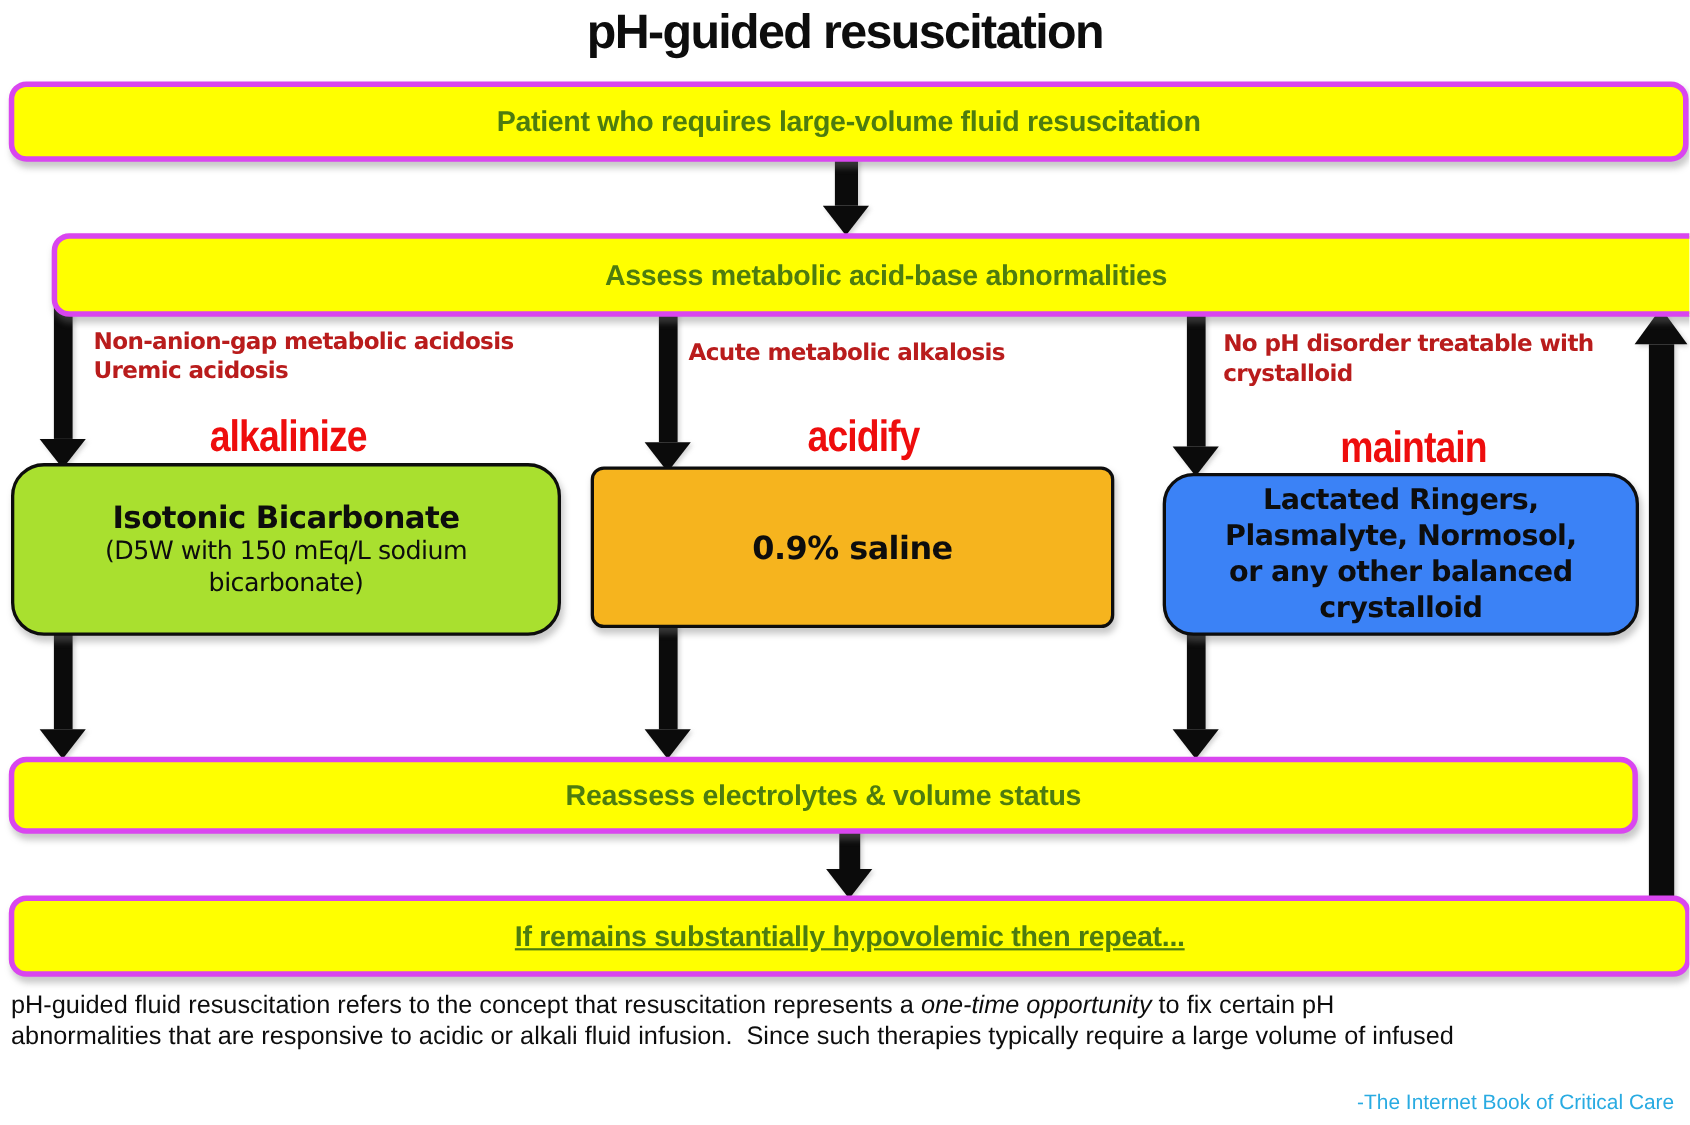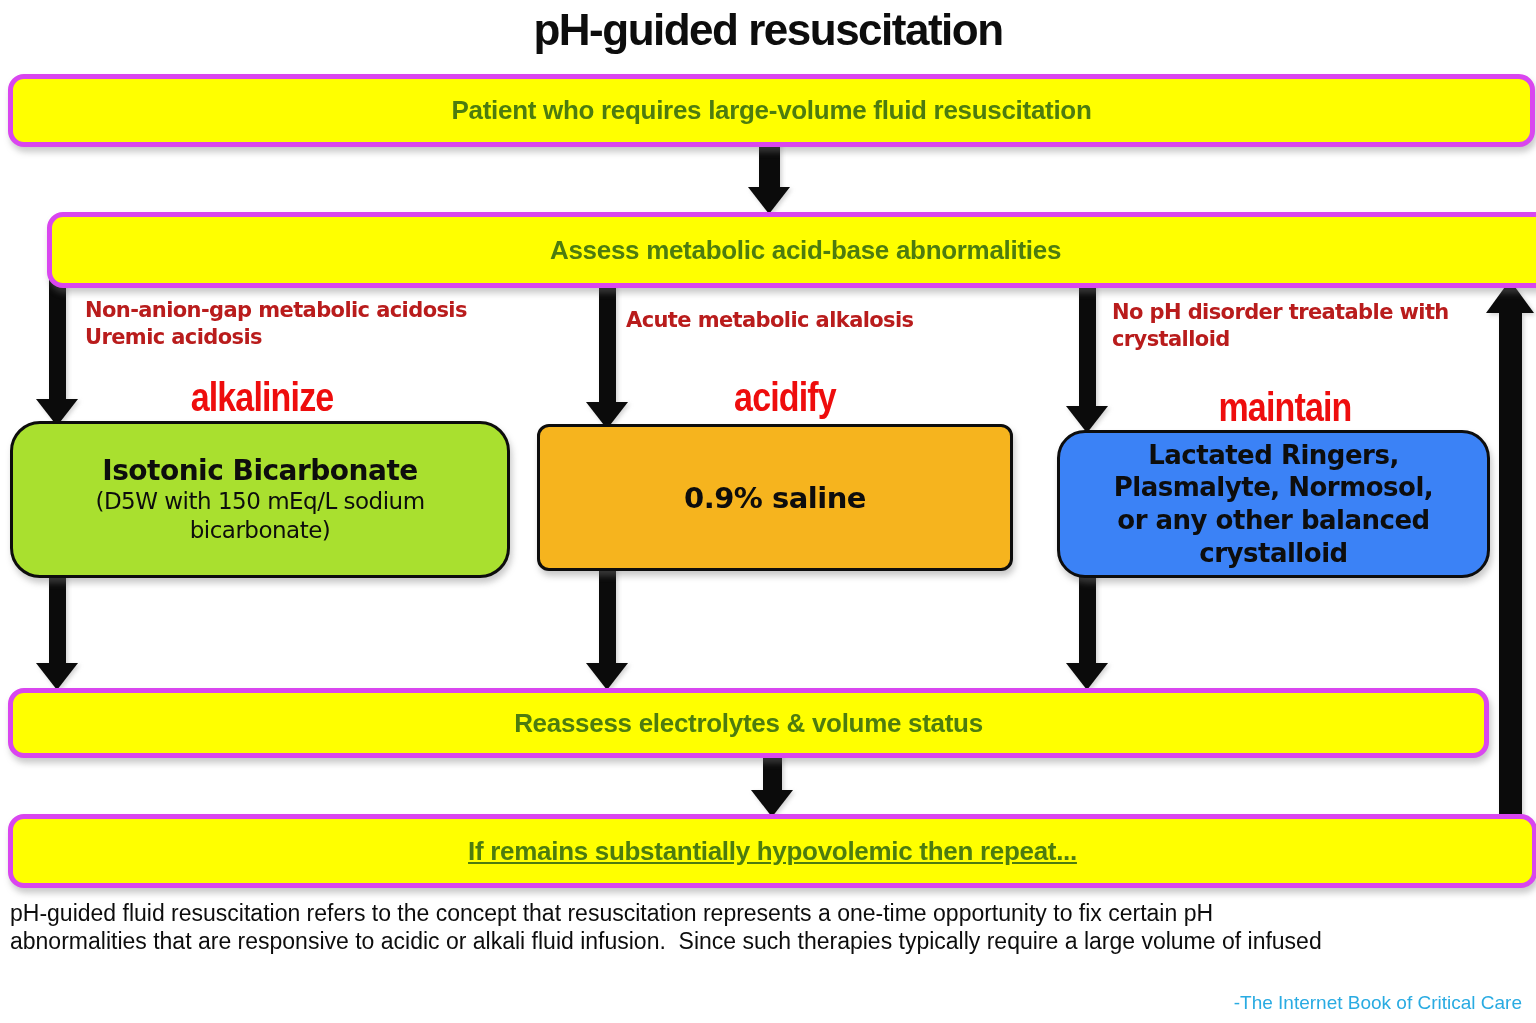--- a/index.html
+++ b/index.html
@@ -61,21 +61,21 @@
   #a5{left:36px;top:570px;height:120px;}
   #a6{left:586px;top:565px;height:125px;}
   #a7{left:1066px;top:569px;height:121px;}
   #a8{left:751px;top:747px;height:70px;}  #a8 .shaft{width:19px;}
   #a9{left:1486px;top:280px;height:538px;} #a9 .shaft{width:23px;}
 
   
   .footnote{position:absolute;left:10px;top:899px;font:23px "Liberation Sans",sans-serif;
             color:#0d0d0d;line-height:28px;}
   .fn-line{white-space:pre;}
-  .fn-em{}
+  .fn-em{font-style:italic;}
   .credit{position:absolute;right:14px;top:992px;font:19px "Liberation Sans",sans-serif;color:#29abe2;}
 </style>
 </head>
 <body>
 
 <div id="canvas">
 
   <div class="title">pH-guided resuscitation</div>
 
   <div class="arrow down" id="a1">

